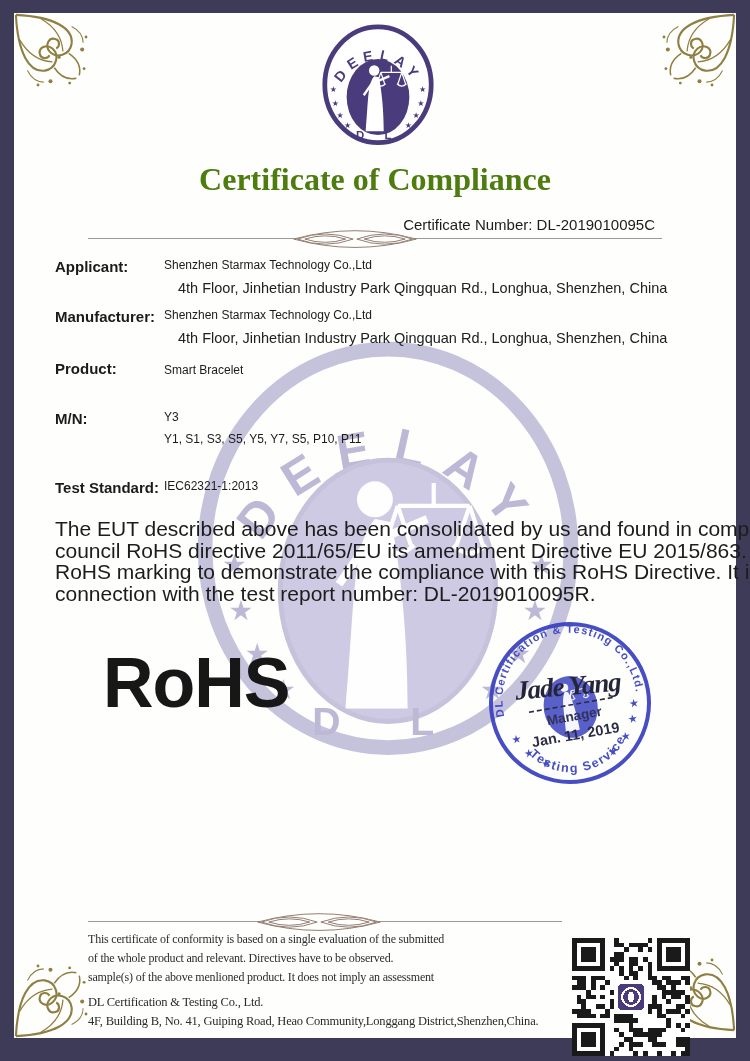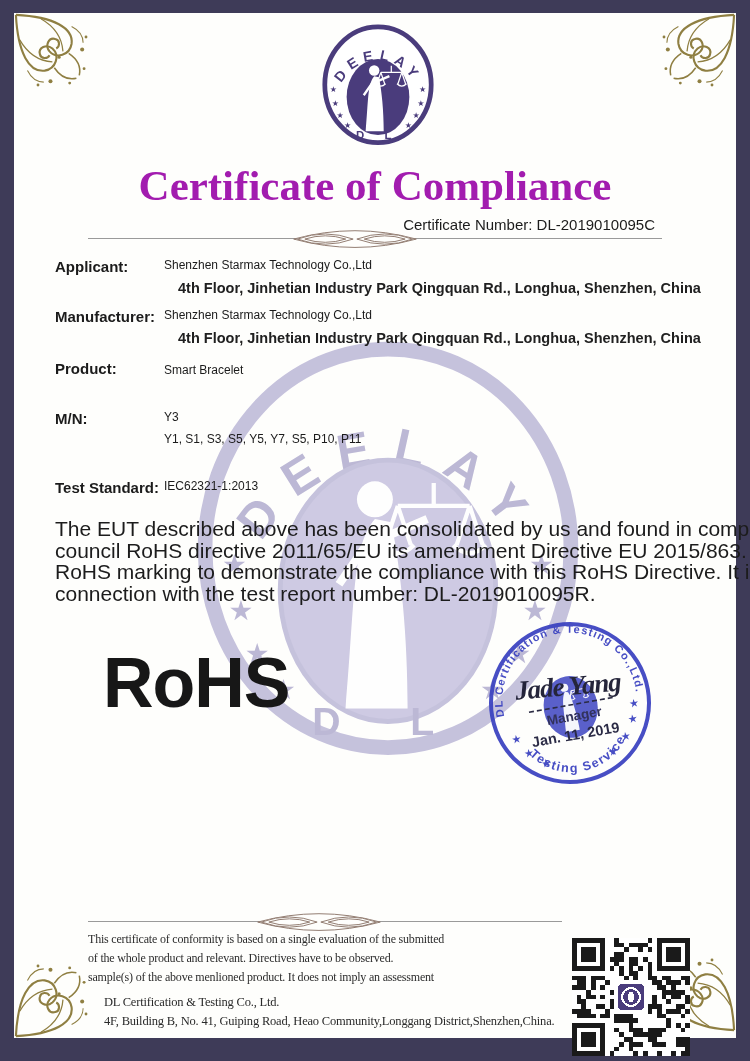--- a/index.html
+++ b/index.html
@@ -12,54 +12,54 @@
   .fl svg{width:100%;height:100%;}
   .fl.tl{left:0;top:0;}
   .fl.tr{right:0;top:0;transform:scaleX(-1);}
   .fl.bl{left:0;bottom:0;transform:scaleY(-1);}
   .fl.br{right:0;bottom:6px;transform:scale(-1,-1);}
 
   
   .logo{position:absolute;left:307px;top:10px;width:114px;height:126px;z-index:2;}
 
   .title{position:absolute;left:0;width:100%;top:148px;text-align:center;
-         font-family:"Liberation Serif",serif;font-weight:700;font-size:43px;color:#a21caf;
+         font-family:"Liberation Serif",serif;font-weight:700;font-size:32px;color:#4d7c0f;
          z-index:2;letter-spacing:0px;}
 
   .cert-no{position:absolute;right:81px;top:203px;font-size:15px;color:#1c1c1c;z-index:2;}
 
   .divider{position:absolute;height:0;border-top:1.5px solid #9a9a9a;z-index:2;}
   .div1{left:74px;top:225px;width:574px;}
   .div2{left:74px;top:908px;width:474px;border-top-width:1px;}
   .bow{position:absolute;width:130px;height:24px;z-index:3;}
   .bow1{left:276px;top:214px;}
   .bow2{left:240px;top:897px;}
 
   .field{position:absolute;left:41px;z-index:2;color:#1b1b1b;}
   .flabel{position:absolute;left:0;top:0;font-weight:700;font-size:15px;white-space:nowrap;}
   .fval{position:absolute;left:109px;top:0;font-weight:400;font-size:12px;white-space:nowrap;}
-  .faddr{position:absolute;left:123px;font-weight:700;font-size:14.5px;white-space:nowrap;color:#202020;}
+  .faddr{position:absolute;left:123px;font-weight:400;font-size:14.5px;white-space:nowrap;color:#202020;}
 
   .body-par{position:absolute;left:41px;top:505px;z-index:2;font-size:21px;color:#1c1c1c;
             line-height:21.5px;white-space:nowrap;}
 
   .rohs{position:absolute;left:89px;top:630px;z-index:4;font-size:70px;font-weight:700;
         color:#171717;letter-spacing:-1px;}
 
   .watermark{position:absolute;left:178px;top:323px;width:392px;height:438px;z-index:1;opacity:.95;}
 
   .stamp{position:absolute;left:470px;top:604px;width:172px;height:172px;z-index:5;
          transform:rotate(-10deg);opacity:.93;}
 
   .fineprint{position:absolute;left:74px;top:917px;z-index:2;
              font-family:Liberation Serif, serif;font-size:12px;letter-spacing:-.2px;
              color:#2d2d2d;line-height:19px;white-space:nowrap;}
   .company{position:absolute;left:74px;top:980px;z-index:2;
            font-family:"Liberation Serif",serif;font-size:12.5px;letter-spacing:-.2px;
-           color:#2a2a2a;line-height:19px;white-space:nowrap;margin-left:16px;}
+           color:#2a2a2a;line-height:19px;white-space:nowrap;}
   .contact span{margin-right:24px;}
 
   .qr{position:absolute;left:558px;top:925px;width:118px;height:118px;z-index:4;background:#fff;}
   .qr svg{width:100%;height:100%;}
 </style>
 </head>
 <body>
 
 <div class="page">
   <div class="sheet">

